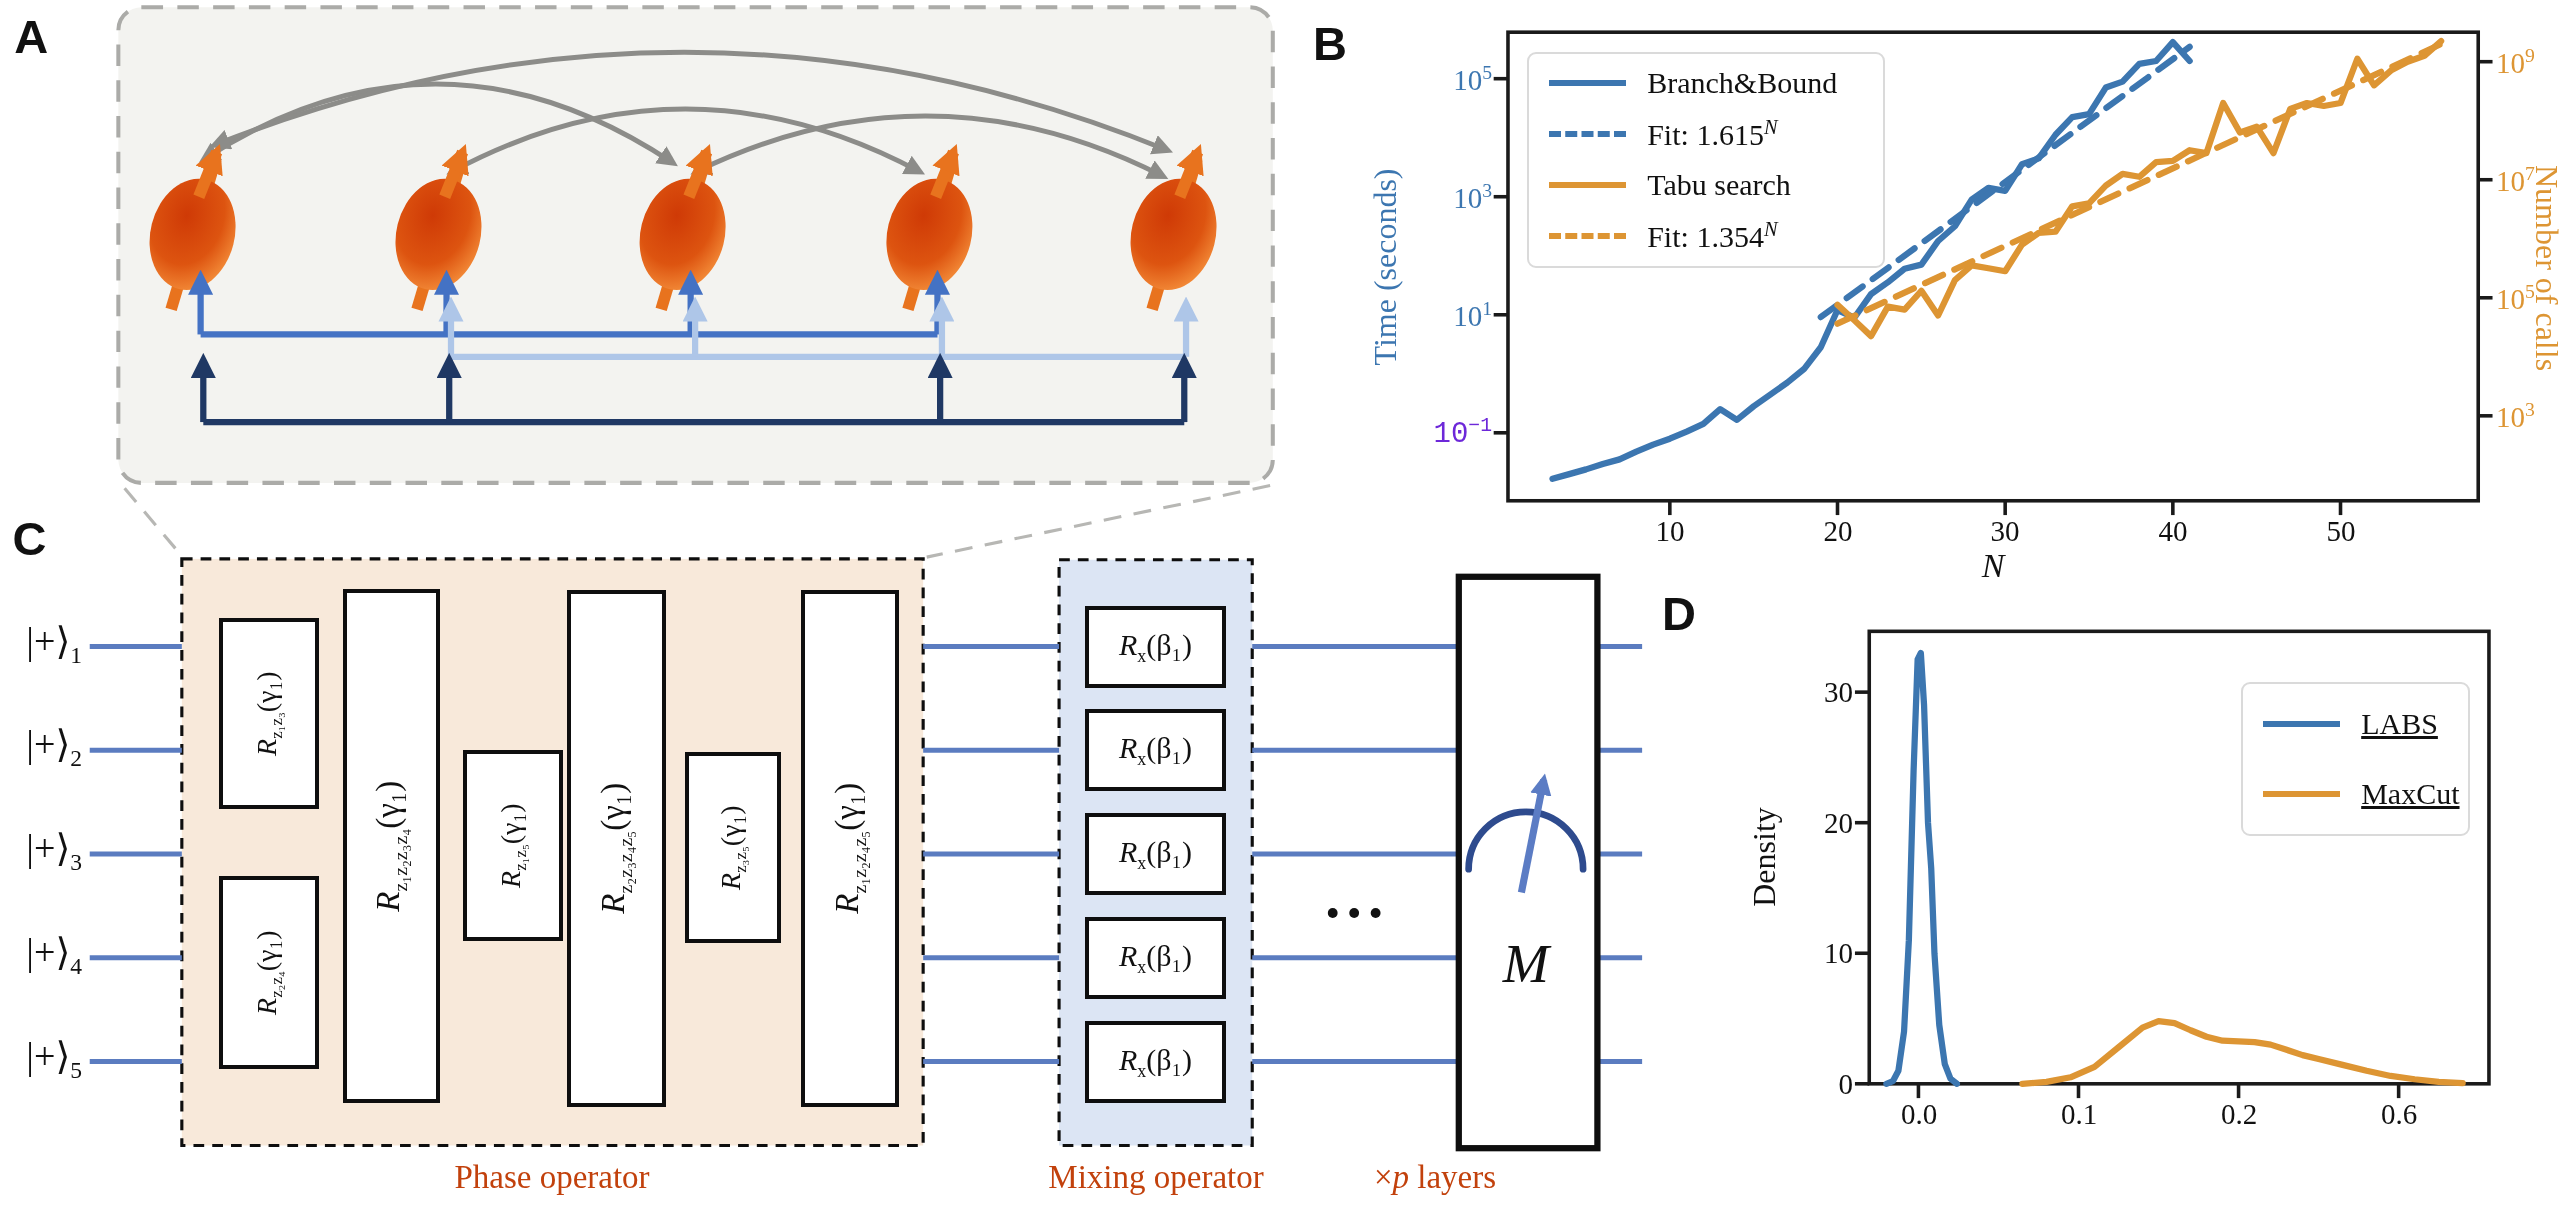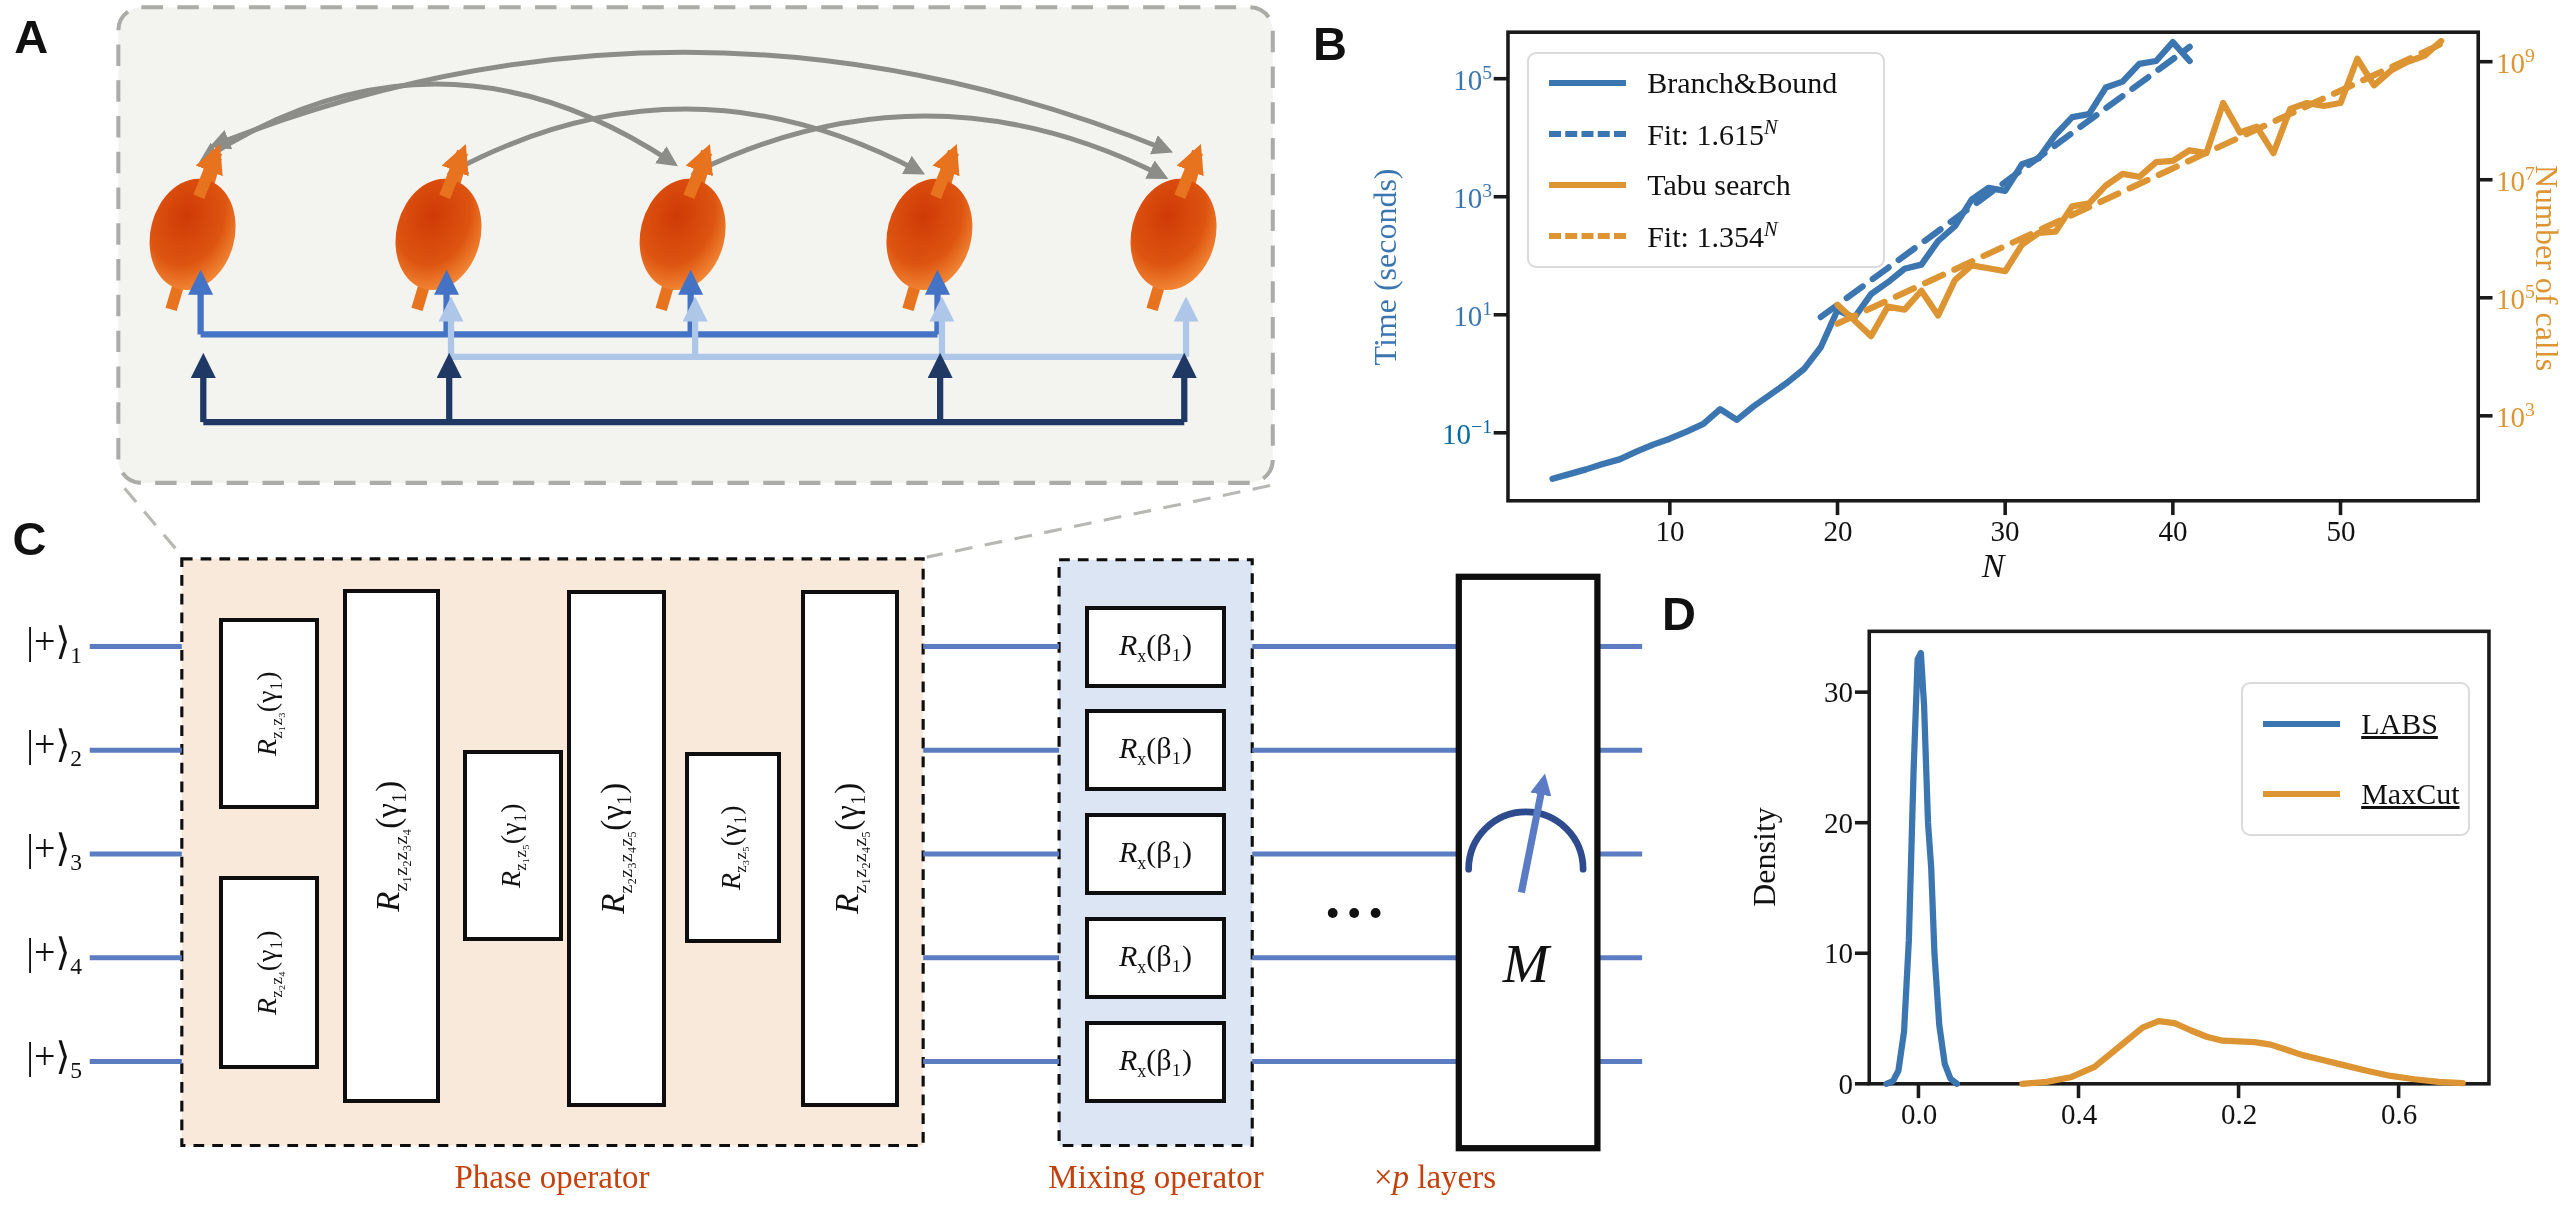--- a/index.html
+++ b/index.html
@@ -271,27 +271,27 @@
     <div class="ket" style="left:0px;top:933px;">|+⟩<sub>4</sub></div>
     <div class="ket" style="left:0px;top:1037px;">|+⟩<sub>5</sub></div>
     <div class="tick xc" style="left:1670px;top:517px;">10</div>
     <div class="tick xc" style="left:1838px;top:517px;">20</div>
     <div class="tick xc" style="left:2005px;top:517px;">30</div>
     <div class="tick xc" style="left:2173px;top:517px;">40</div>
     <div class="tick xc" style="left:2341px;top:517px;">50</div>
     <div class="tick yl" style="left:1492px;top:79px;color:#3c76b0;">10<sup>5</sup></div>
     <div class="tick yl" style="left:1492px;top:197px;color:#3c76b0;">10<sup>3</sup></div>
     <div class="tick yl" style="left:1492px;top:315px;color:#3c76b0;">10<sup>1</sup></div>
-    <div class="tick yl" style="left:1492px;top:433px;color:#0369a1;">10<sup>−1</sup></div>
+    <div class="tick yl" style="left:1492px;top:433px;color:#6d28d9;font-family:Liberation Mono, monospace;">10<sup>−1</sup></div>
     <div class="tick yr" style="left:2496px;top:62px;color:#dd9533;">10<sup>9</sup></div>
     <div class="tick yr" style="left:2496px;top:180px;color:#dd9533;">10<sup>7</sup></div>
     <div class="tick yr" style="left:2496px;top:298px;color:#dd9533;">10<sup>5</sup></div>
     <div class="tick yr" style="left:2496px;top:416px;color:#dd9533;">10<sup>3</sup></div>
     <div class="tick xc" style="left:1919px;top:1100px;">0.0</div>
-    <div class="tick xc" style="left:2079px;top:1100px;">0.4</div>
+    <div class="tick xc" style="left:2079px;top:1100px;">0.1</div>
     <div class="tick xc" style="left:2239px;top:1100px;">0.2</div>
     <div class="tick xc" style="left:2399px;top:1100px;">0.6</div>
     <div class="tick yl" style="left:1853px;top:1084px;">0</div>
     <div class="tick yl" style="left:1853px;top:953px;">10</div>
     <div class="tick yl" style="left:1853px;top:823px;">20</div>
     <div class="tick yl" style="left:1853px;top:692px;">30</div>
   </div>
 
 
 </body></html>

